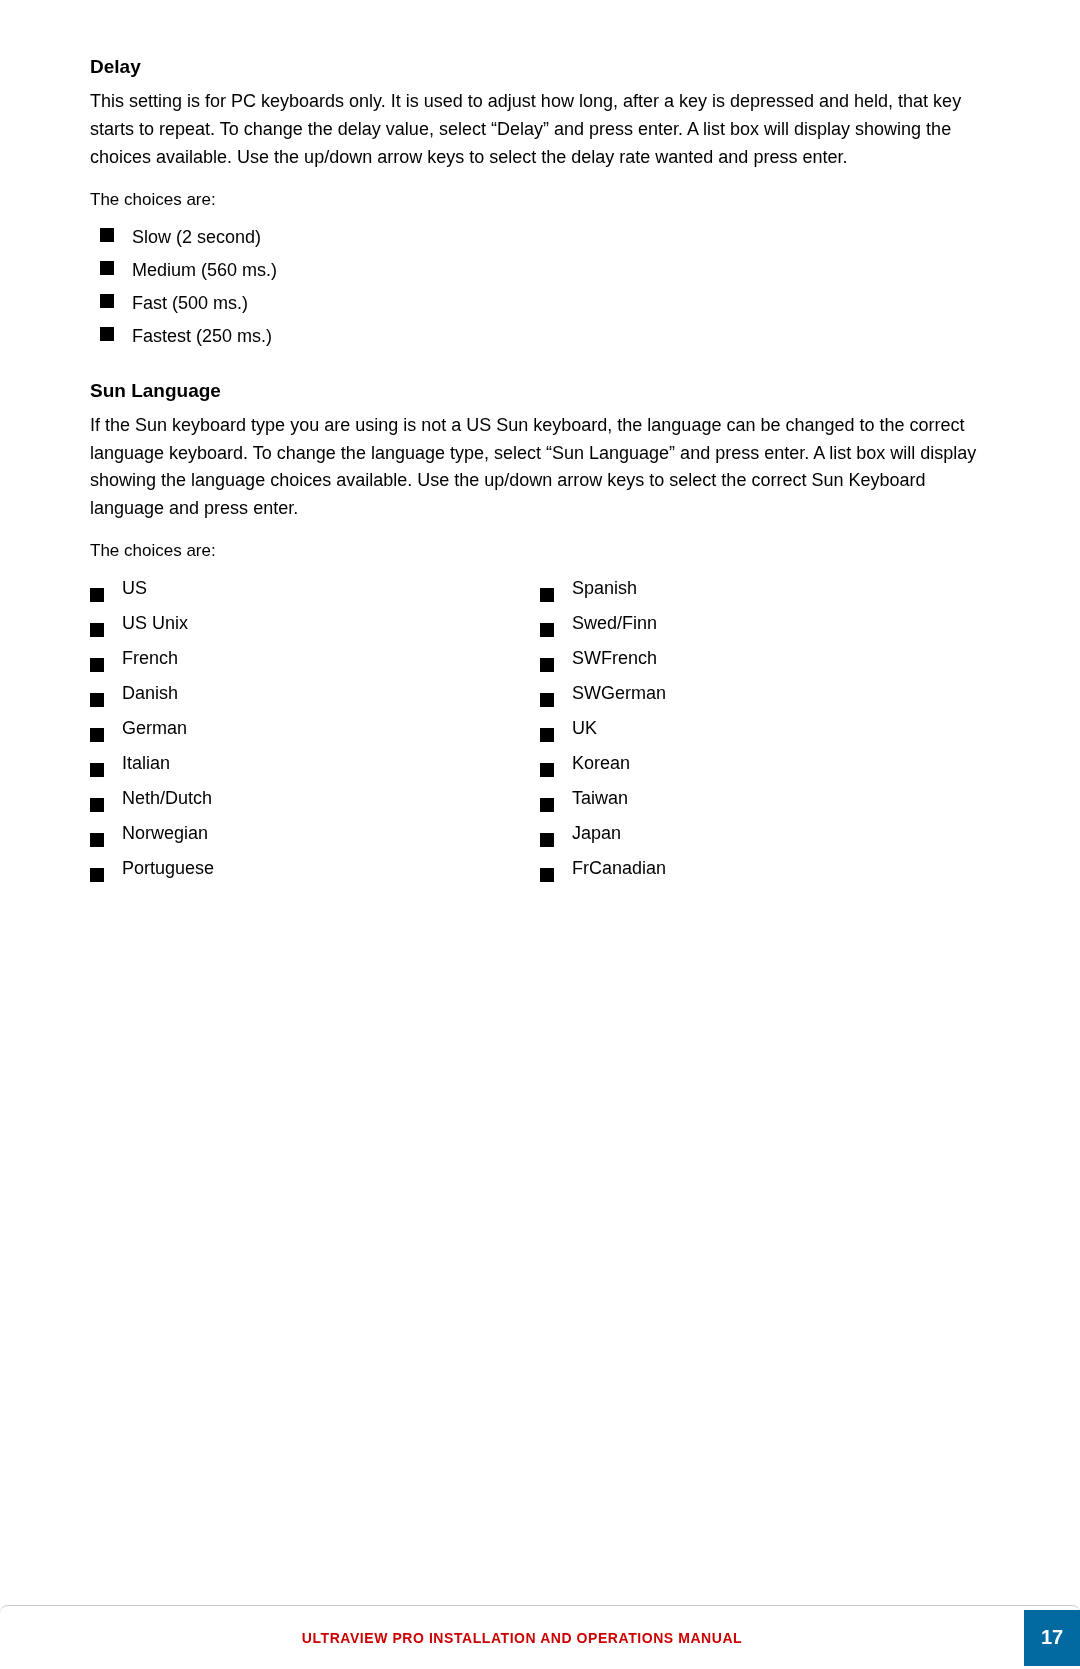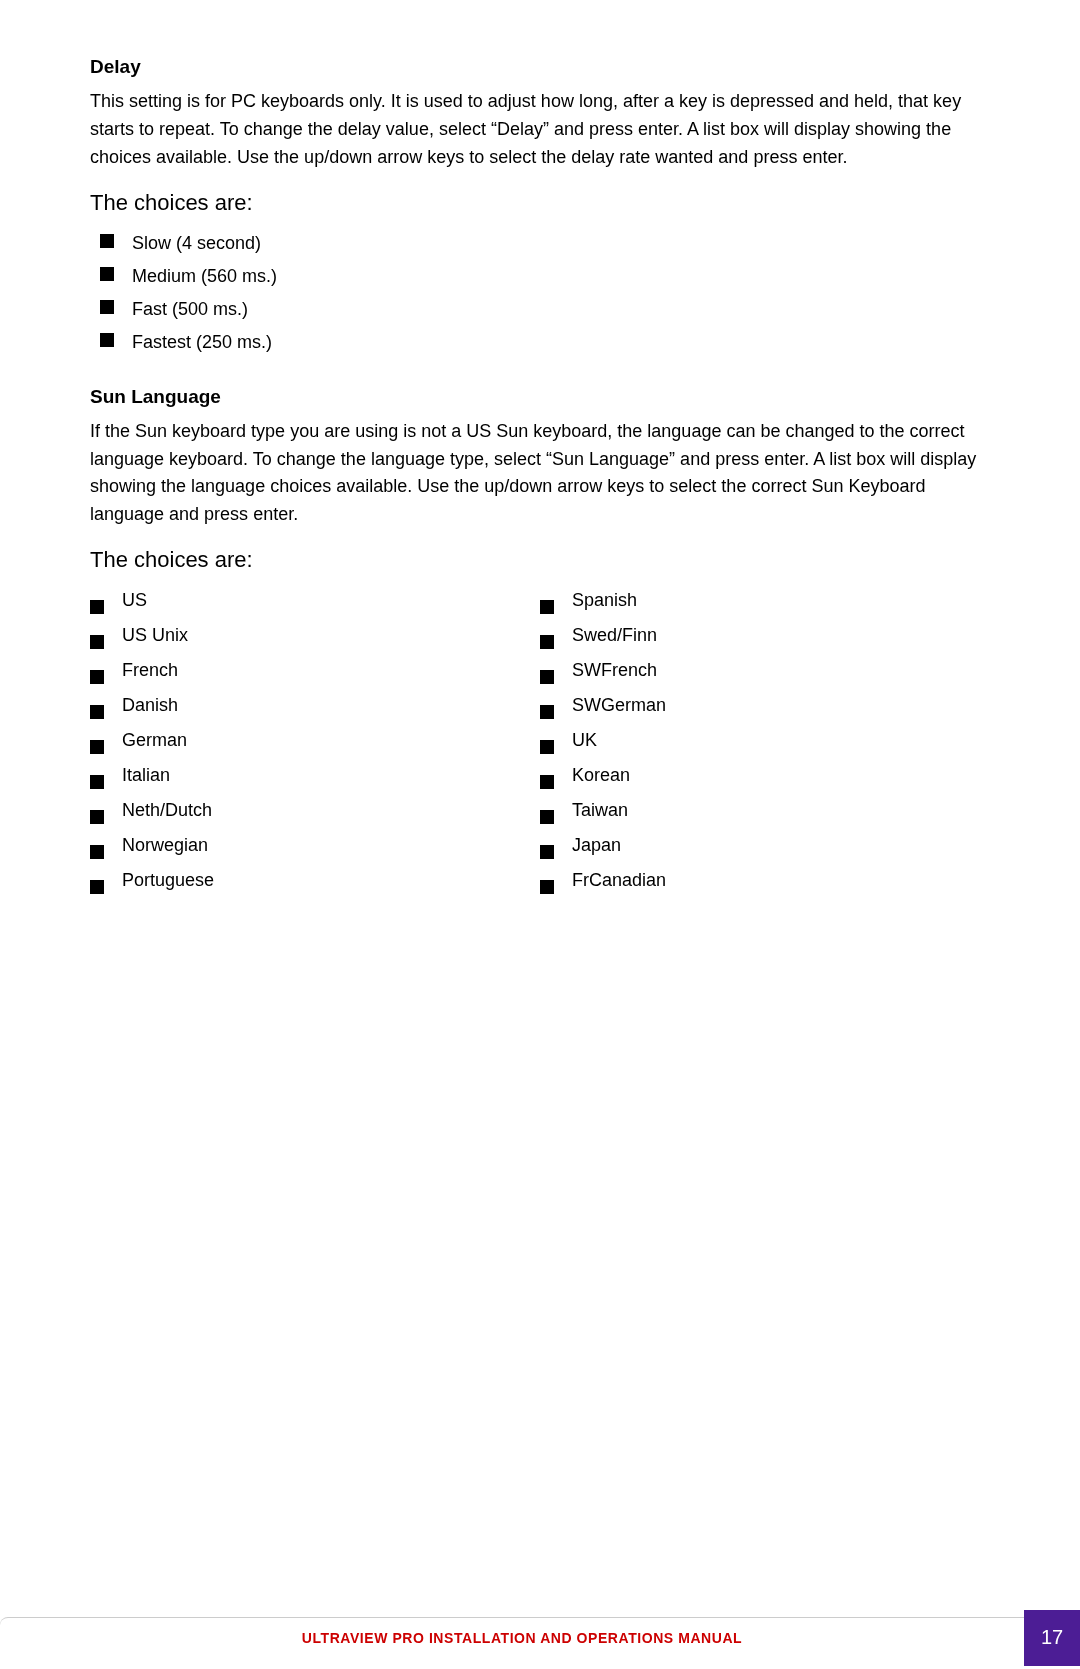--- a/index.html
+++ b/index.html
@@ -28,21 +28,21 @@
       margin-bottom: 10px;
     }
 
     .body-text {
       font-size: 18px;
       line-height: 1.55;
       margin-bottom: 18px;
     }
 
     .choices-label {
-      font-size: 22px;
+      font-size: 17px;
       margin-bottom: 14px;
       margin-top: 4px;
     }
 
     .bullet-list {
       list-style: none;
       margin-bottom: 24px;
       padding-left: 10px;
     }
 
@@ -90,66 +90,66 @@
     .section-delay {
       margin-bottom: 30px;
     }
 
     .section-sun {
       margin-bottom: 30px;
     }
 
     .footer-bar {
       position: absolute;
-      bottom: 12px;
+      bottom: 0;
       left: 0;
       right: 0;
-      height: 40px;
+      height: 64px;
       display: flex;
       align-items: center;
       border-top: 1.5px solid #cccccc;
       border-radius: 8px;
     }
 
     .footer-text {
       flex: 1;
       text-align: center;
       font-size: 14px;
       font-weight: bold;
       color: #cc0000;
       letter-spacing: 0.04em;
       text-transform: uppercase;
       padding-left: 20px;
     }
 
     .footer-page-num {
       width: 56px;
       height: 56px;
-      background: #4c1d95;
+      background: #0369a1;
       color: #ffffff;
       font-size: 20px;
-      font-weight: normal;
+      font-weight: bold;
       display: flex;
       align-items: center;
       justify-content: center;
     }
   </style>
 </head>
 <body>
 
 <div class="page-content">
 
   <div class="section-delay">
     <div class="section-heading">Delay</div>
     <p class="body-text">This setting is for PC keyboards only.  It is used to adjust how long, after a key is depressed and held, that key starts to repeat.  To change the delay value, select “Delay” and press enter.  A list box will display showing the choices available.  Use the up/down arrow keys to select the delay rate wanted and press enter.</p>
     <p class="choices-label">The choices are:</p>
     <ul class="bullet-list">
     <li>
           <span class="bullet-square"></span>
-          <span>Slow (4 second)</span>
+          <span>Slow (2 second)</span>
         </li>
         <li>
           <span class="bullet-square"></span>
           <span>Medium (560 ms.)</span>
         </li>
         <li>
           <span class="bullet-square"></span>
           <span>Fast (500 ms.)</span>
         </li>
         <li>

